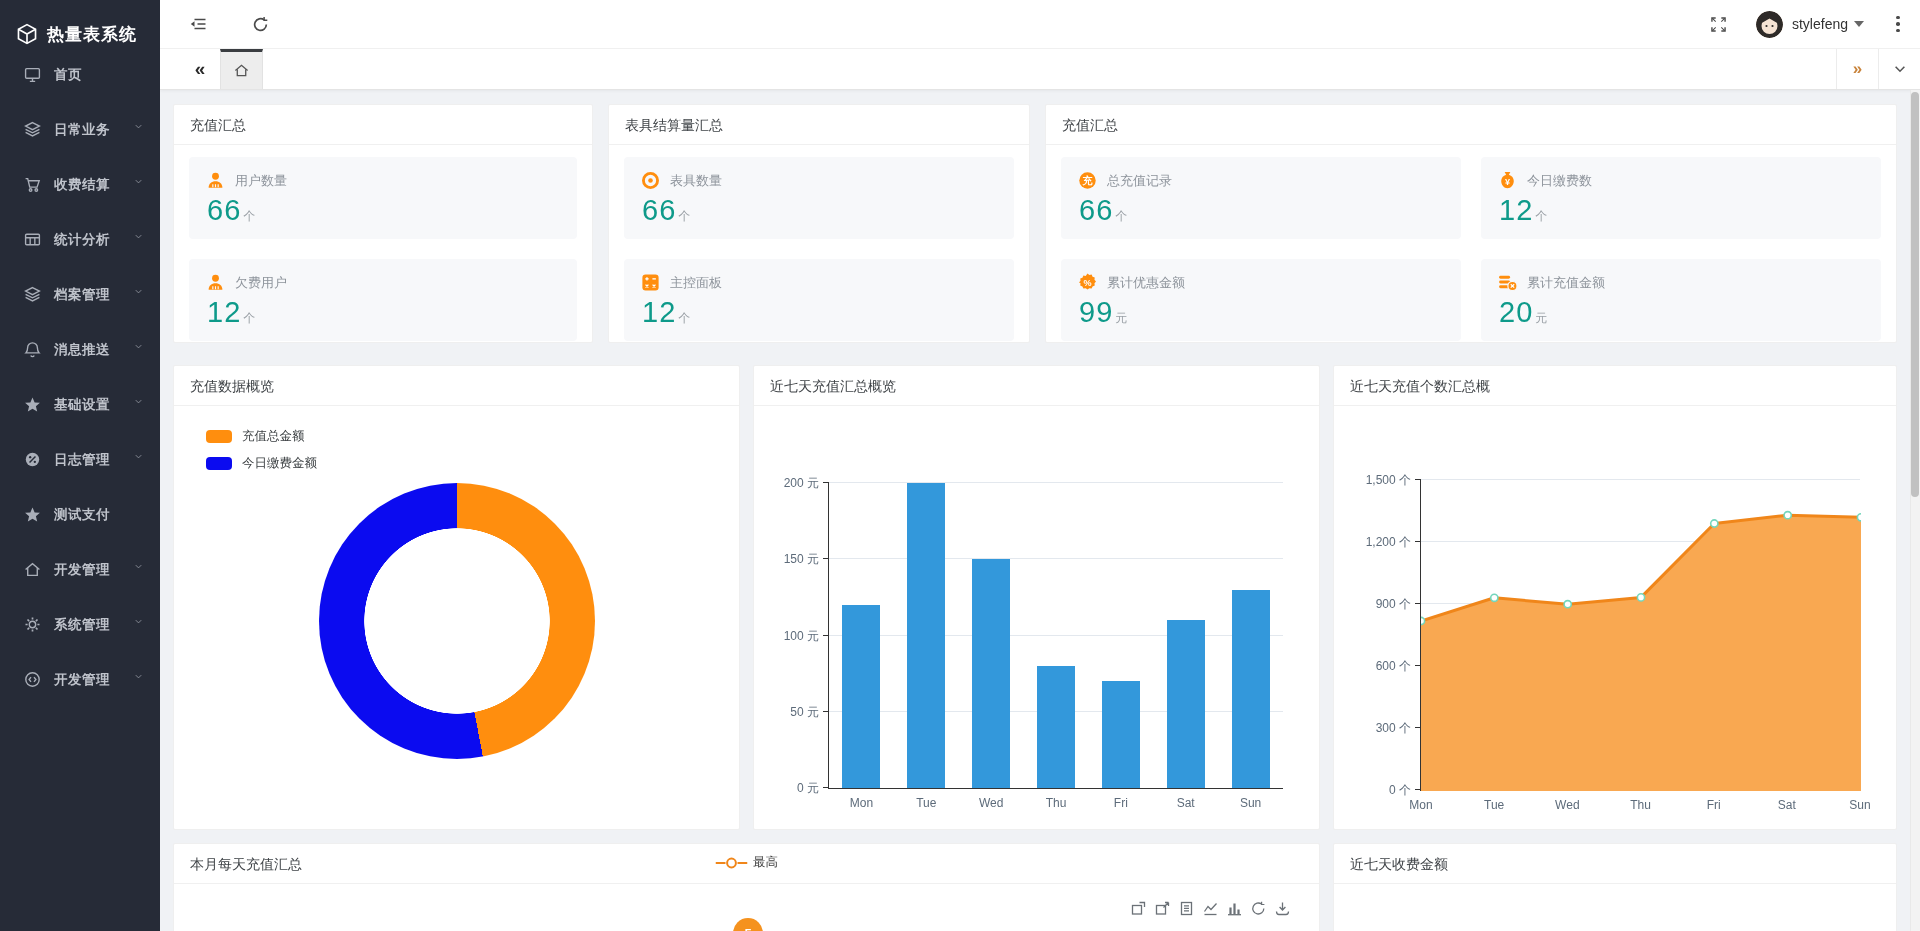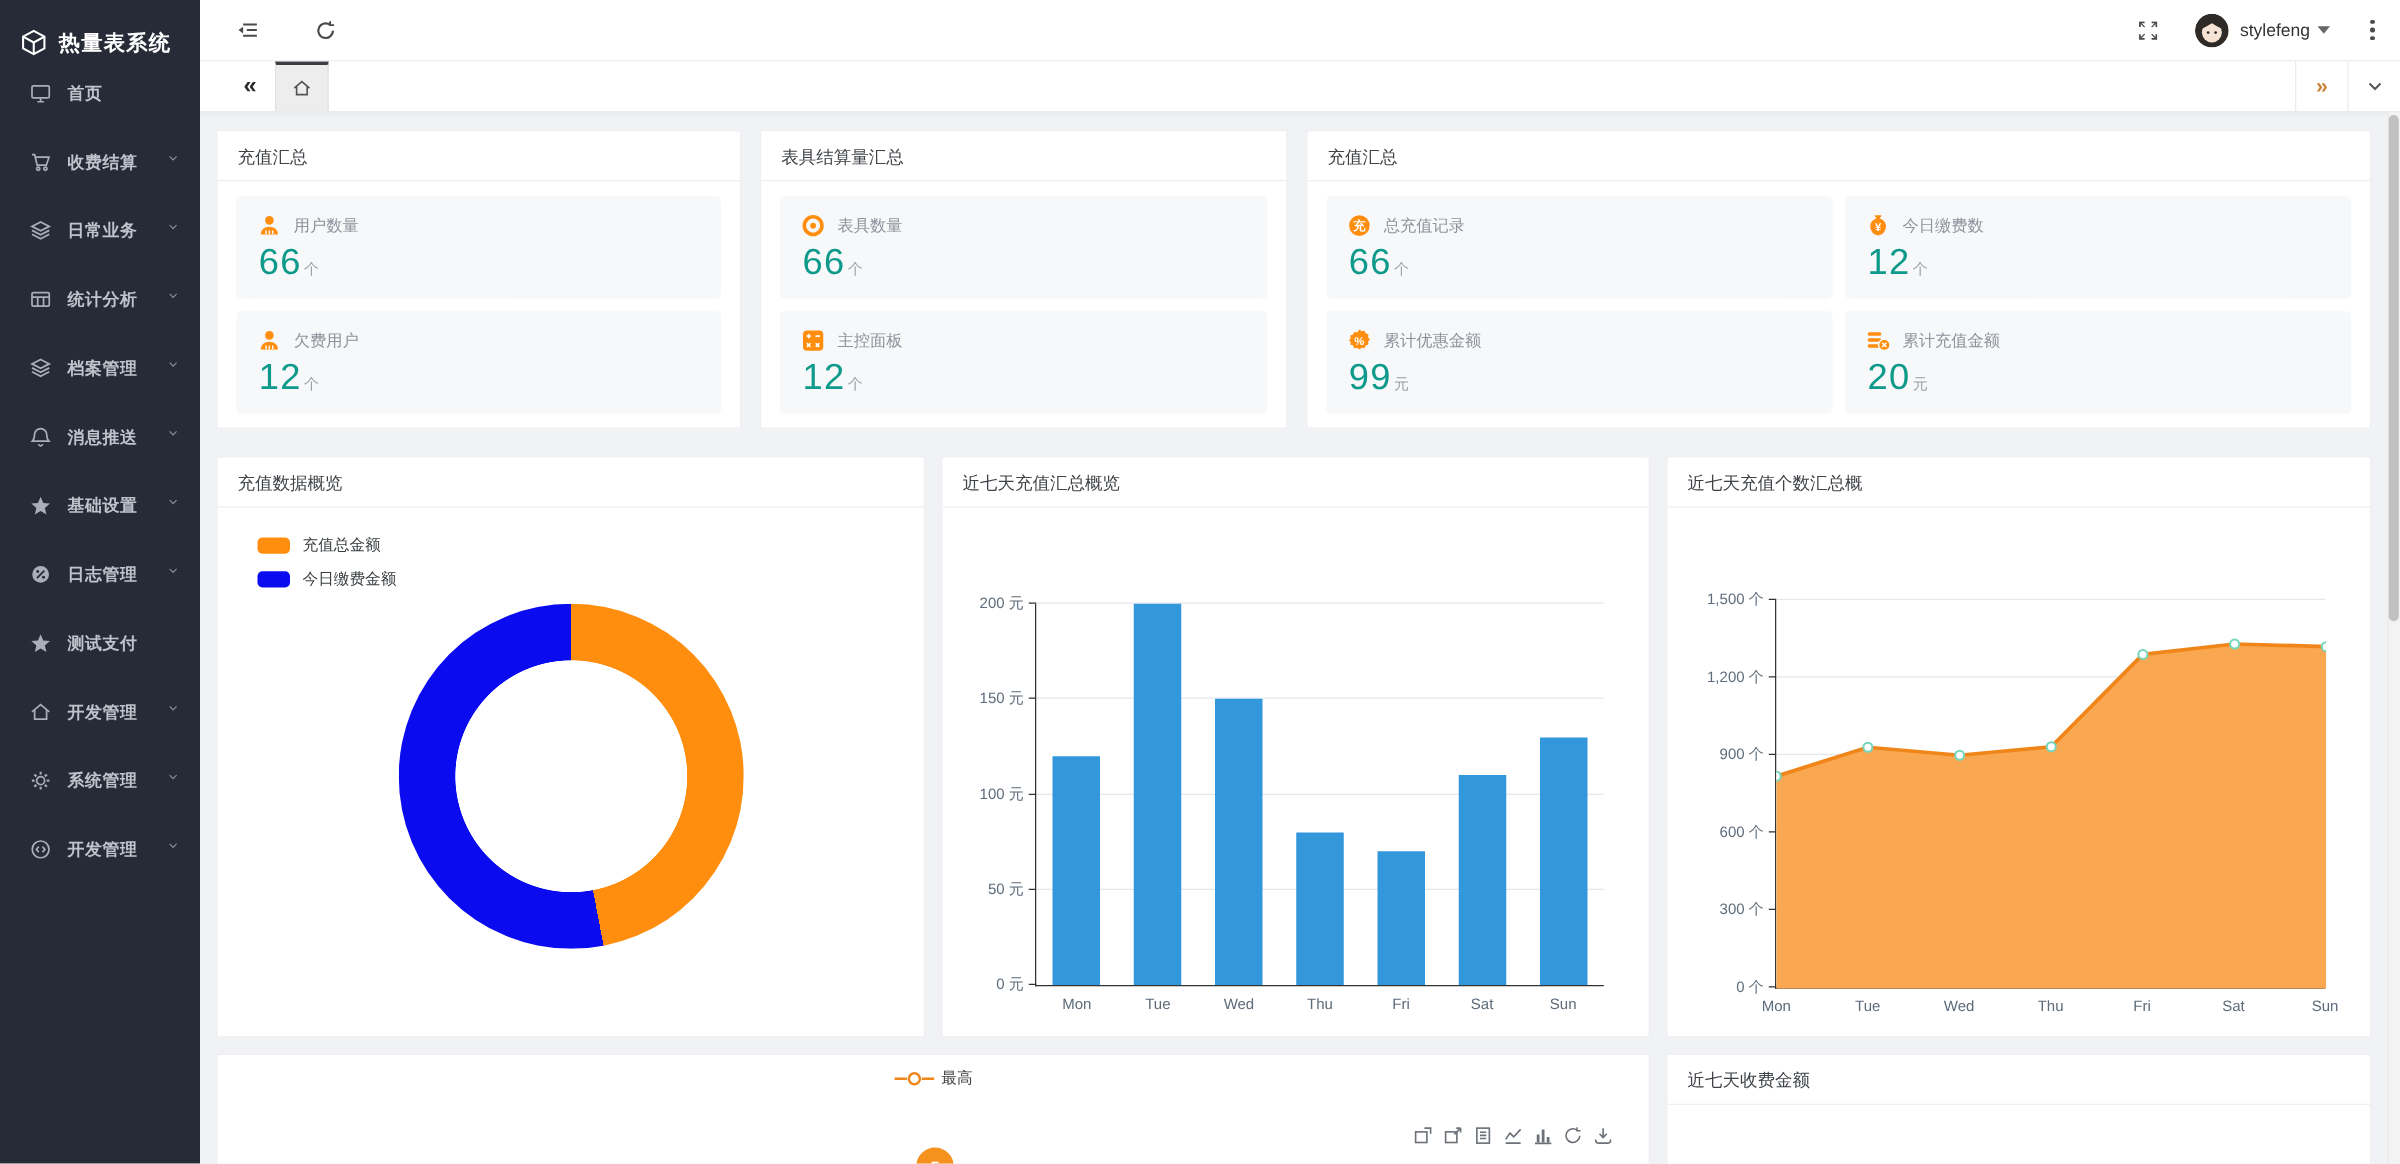--- a/index.html
+++ b/index.html
@@ -43,21 +43,21 @@
   
   .content { position:absolute; left:160px; top:90px; width:1760px; height:841px; background:#f0f2f5; }
   .card { position:absolute; background:#fff; border:1px solid #efefef; border-radius:2px; }
   .card-title { height:40px; line-height:40px; padding:0 16px; font-size:14px; color:#3f4347; border-bottom:1px solid #f0f0f0; }
   .card-body { position:relative; padding:12px 15px; }
 
   
   .card-a { left:13px;  top:14px; width:420px;  height:239px; }
   .card-b { left:448px; top:14px; width:422px;  height:239px; }
   .card-c { left:885px; top:14px; width:852px;  height:239px; }
-  .stat-grid { display:grid; gap:10px; }
+  .stat-grid { display:grid; gap:20px; }
   .cols-1 { grid-template-columns:1fr; }
   .cols-2 { grid-template-columns:1fr 1fr; }
   .stat-box { background:#f7f8fa; border-radius:4px; height:82px; padding:13px 16px; }
   .stat-head { display:flex; align-items:center; gap:9px; }
   .stat-label { font-size:13px; color:#8d939b; }
   .stat-value { margin-top:3px; padding-left:2px; }
   .stat-num { font-size:29px; color:#0e9a8a; letter-spacing:1px; }
   .stat-unit { font-size:12px; color:#9aa0a6; margin-left:2px; }
 
   
@@ -119,41 +119,41 @@
             <svg width="17" height="17" viewBox="0 0 16 16" fill="none" stroke="currentColor" stroke-width="1.3">
               <rect x="1.5" y="2.5" width="13" height="9" rx="1"></rect>
               <path d="M5.5 14.5 H10.5 M8 11.5 V14.5"></path>
             </svg>
           </span>
           <span class="mi-label">首页</span>
         </li>
         <li class="menu-item">
           <span class="mi-icon">
             <svg width="17" height="17" viewBox="0 0 16 16" fill="none" stroke="currentColor" stroke-width="1.3">
+              <path d="M8 1.5 L14.5 4.8 L8 8.1 L1.5 4.8 Z"></path>
+              <path d="M1.5 7.8 L8 11.1 L14.5 7.8"></path>
+              <path d="M1.5 10.8 L8 14.1 L14.5 10.8"></path>
+            </svg>
+          </span>
+          <span class="mi-label">日常业务</span>
+          <span class="mi-chevron">
+            <svg width="11" height="11" viewBox="0 0 16 16" fill="none" stroke="currentColor" stroke-width="1.3">
+              <path d="M4 6 L8 10 L12 6"></path>
+            </svg>
+          </span>
+        </li>
+        <li class="menu-item">
+          <span class="mi-icon">
+            <svg width="17" height="17" viewBox="0 0 16 16" fill="none" stroke="currentColor" stroke-width="1.3">
               <path d="M1.5 2.5 H3.5 L5.4 10.5 H12.3 L14.3 4.5 H4.2"></path>
               <circle cx="6.2" cy="13.2" r="1.2"></circle>
               <circle cx="11.6" cy="13.2" r="1.2"></circle>
             </svg>
           </span>
           <span class="mi-label">收费结算</span>
-          <span class="mi-chevron">
-            <svg width="11" height="11" viewBox="0 0 16 16" fill="none" stroke="currentColor" stroke-width="1.3">
-              <path d="M4 6 L8 10 L12 6"></path>
-            </svg>
-          </span>
-        </li>
-        <li class="menu-item">
-          <span class="mi-icon">
-            <svg width="17" height="17" viewBox="0 0 16 16" fill="none" stroke="currentColor" stroke-width="1.3">
-              <path d="M8 1.5 L14.5 4.8 L8 8.1 L1.5 4.8 Z"></path>
-              <path d="M1.5 7.8 L8 11.1 L14.5 7.8"></path>
-              <path d="M1.5 10.8 L8 14.1 L14.5 10.8"></path>
-            </svg>
-          </span>
-          <span class="mi-label">日常业务</span>
           <span class="mi-chevron">
             <svg width="11" height="11" viewBox="0 0 16 16" fill="none" stroke="currentColor" stroke-width="1.3">
               <path d="M4 6 L8 10 L12 6"></path>
             </svg>
           </span>
         </li>
         <li class="menu-item">
           <span class="mi-icon">
             <svg width="17" height="17" viewBox="0 0 16 16" fill="none" stroke="currentColor" stroke-width="1.3">
               <rect x="1.5" y="3" width="13" height="10" rx="1"></rect>
@@ -567,20 +567,21 @@
           <div class="xlabel" style="left: 16.6667%;">Tue</div>
           <div class="xlabel" style="left: 33.3333%;">Wed</div>
           <div class="xlabel" style="left: 50%;">Thu</div>
           <div class="xlabel" style="left: 66.6667%;">Fri</div>
           <div class="xlabel" style="left: 83.3333%;">Sat</div>
           <div class="xlabel" style="left: 100%;">Sun</div>
         </div>
     </section>
 
     <section class="card card-month">
+      <div class="card-title">本月每天充值汇总</div>
       <div class="month-legend">
         <svg width="32" height="12" viewBox="0 0 32 12">
           <line x1="0" y1="6" x2="10" y2="6" stroke="#f0861a" stroke-width="2"></line>
           <circle cx="16" cy="6" r="4.4" fill="#fff" stroke="#f0861a" stroke-width="2"></circle>
           <line x1="22" y1="6" x2="32" y2="6" stroke="#f0861a" stroke-width="2"></line>
         </svg>
         <span class="legend-label">最高</span>
       </div>
       <div class="toolbox" id="toolbox">
           <span class="tool-icon">

